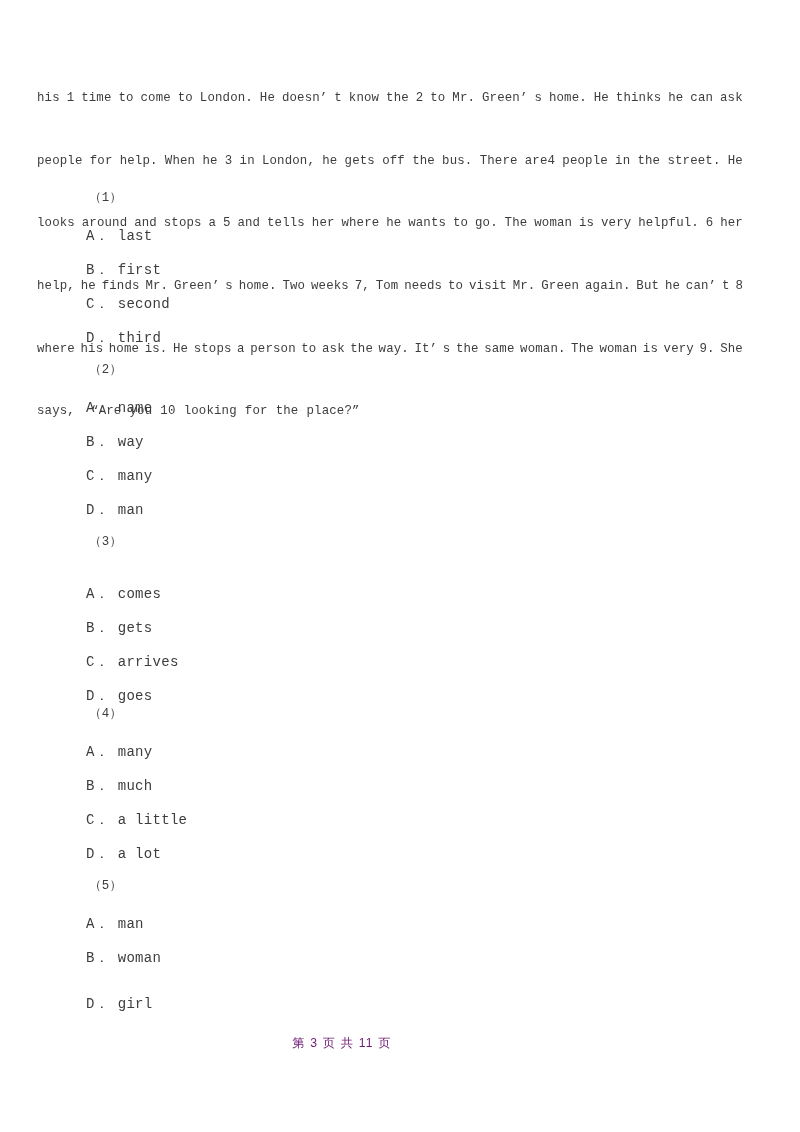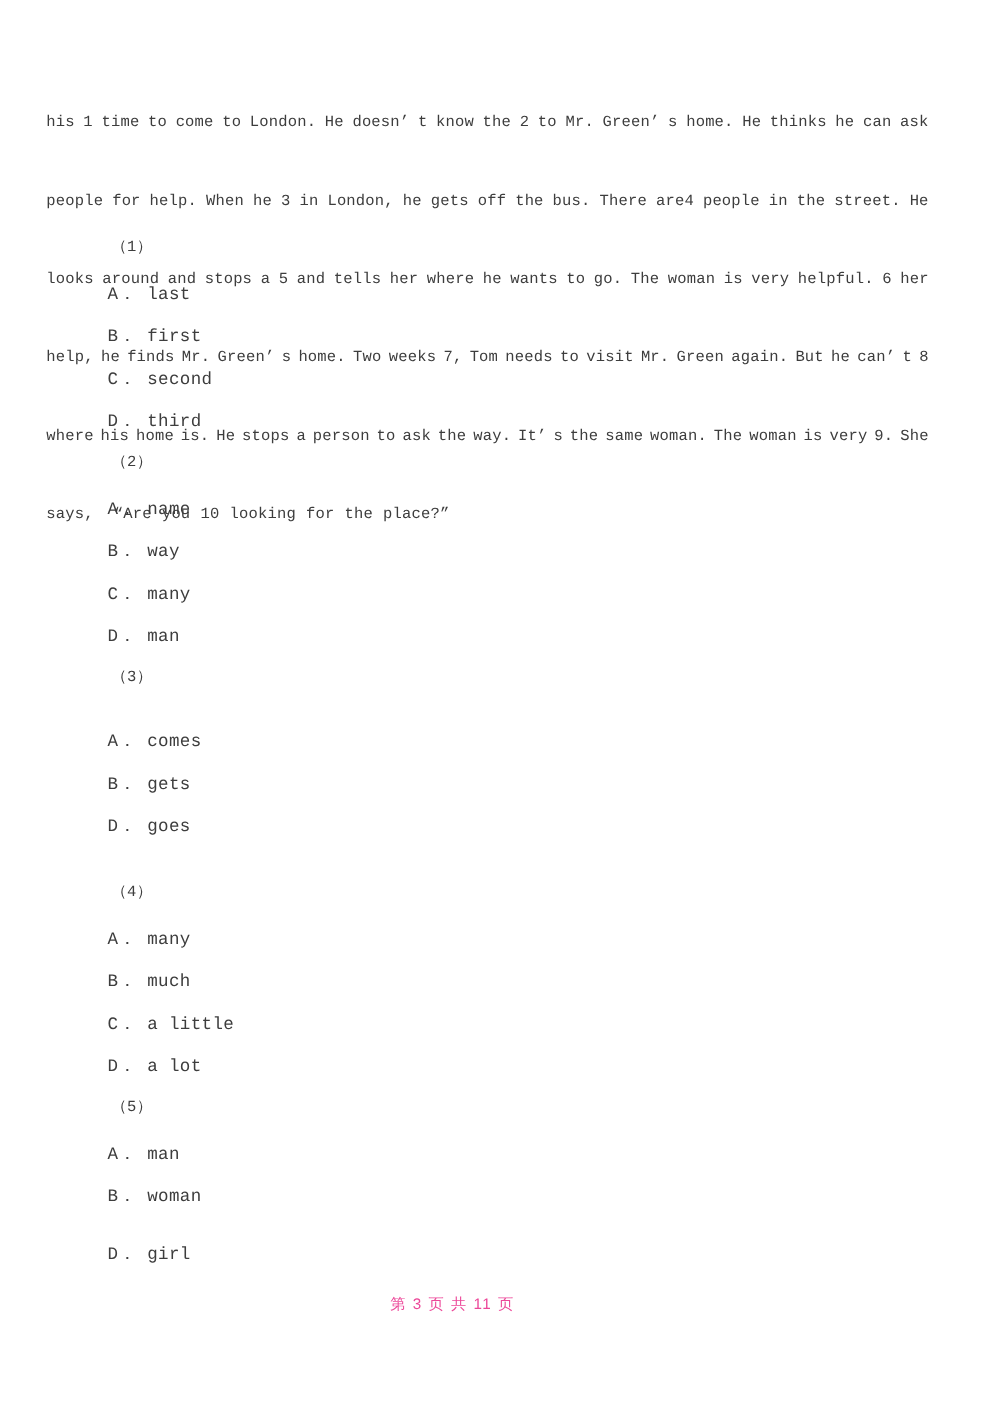--- a/index.html
+++ b/index.html
@@ -83,24 +83,23 @@
 
   
   .footer {
     position: absolute;
     left: 0;
     top: 1034px;
     width: 684px;
     text-align: center;
     font-size: 12.2px;
     line-height: 18px;
-    color: #ec4899;
+    color: #701a75;
     letter-spacing: 1.2px;
     font-family: "Liberation Sans", "DejaVu Sans", sans-serif;
-    padding-left: 20px;
   }
 </style>
 </head>
 <body>
 
 <div class="page">
 
   <div class="passage">
     <span class="passage-line justified" style="white-space: pre;"><span>his</span><span>1</span><span>time</span><span>to</span><span>come</span><span>to</span><span>London.</span><span>He</span><span>doesn’</span><span>t</span><span>know</span><span>the</span><span>2</span><span>to</span><span>Mr.</span><span>Green’</span><span>s</span><span>home.</span><span>He</span><span>thinks</span><span>he</span><span>can</span><span>ask</span></span>
     <span class="passage-line justified" style="white-space: pre;"><span>people</span><span>for</span><span>help.</span><span>When</span><span>he</span><span>3</span><span>in</span><span>London,</span><span>he</span><span>gets</span><span>off</span><span>the</span><span>bus.</span><span>There</span><span>are4</span><span>people</span><span>in</span><span>the</span><span>street.</span><span>He</span></span>
@@ -125,20 +124,21 @@
       <span class="q-option" style="margin-top:21px">A． name</span>
       <span class="q-option" style="margin-top:17px">B． way</span>
       <span class="q-option" style="margin-top:17px">C． many</span>
       <span class="q-option" style="margin-top:17px">D． man</span>
     </div>
 
     <div class="question-block" style="top:534px">
       <span class="q-number">（3）</span>
       <span class="q-option" style="margin-top:35px">A． comes</span>
       <span class="q-option" style="margin-top:17px">B． gets</span>
+      <span class="q-option" style="margin-top:17px">C． arrives</span>
       <span class="q-option" style="margin-top:17px">D． goes</span>
     </div>
 
     <div class="question-block" style="top:706px">
       <span class="q-number">（4）</span>
       <span class="q-option" style="margin-top:21px">A． many</span>
       <span class="q-option" style="margin-top:17px">B． much</span>
       <span class="q-option" style="margin-top:17px">C． a little</span>
       <span class="q-option" style="margin-top:17px">D． a lot</span>
     </div>

